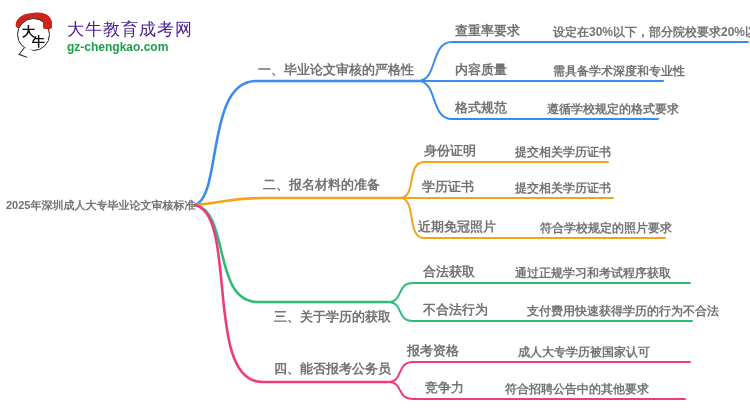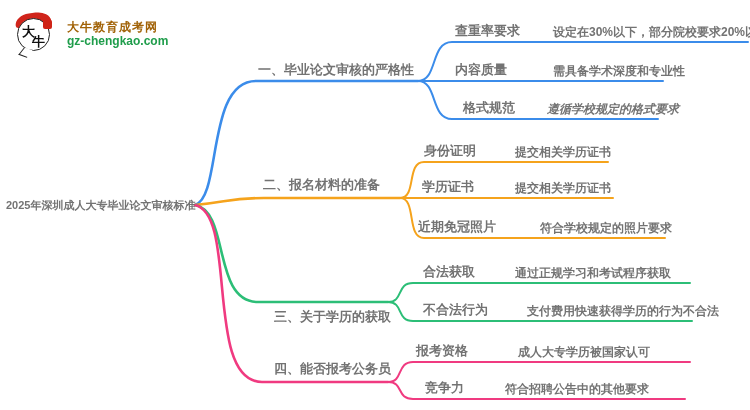--- a/index.html
+++ b/index.html
@@ -13,21 +13,21 @@
           border:1.6px solid #222;background:#fff;box-sizing:border-box;}
   .cap{position:absolute;left:-1px;top:0;width:36px;height:13px;background:#d0241b;
        border-radius:18px 18px 4px 4px/13px 13px 3px 3px;transform:rotate(-8deg);}
   .zi{position:absolute;font-weight:700;color:#101010;line-height:1;}
   .zi-da{left:6px;top:12px;font-size:13px;}
   .zi-niu{left:16px;top:22px;font-size:13px;}
   .seal{position:absolute;left:27px;top:7px;width:9px;height:9px;background:#cf2417;border-radius:2px;}
   .tail{position:absolute;left:5px;top:35px;width:8px;height:8px;background:#fff;
         border-left:1.6px solid #222;border-bottom:1.6px solid #222;transform:rotate(20deg) skew(-18deg);}
   .logo-text{display:flex;flex-direction:column;margin-top:7px;line-height:1.2;}
-  .logo-title{font-size:12px;font-weight:700;color:#a16207;letter-spacing:1px;white-space:nowrap;}
+  .logo-title{font-size:17px;font-weight:400;color:#4c1d95;letter-spacing:1px;white-space:nowrap;}
   .logo-domain{font-size:12px;font-weight:700;color:#1f9d4b;white-space:nowrap;}
 
   
   .map-svg{position:absolute;left:0;top:0;}
   .node{position:absolute;white-space:nowrap;color:#737373;line-height:16px;}
   .root{font-size:11px;font-weight:700;}
   .branch-title{font-size:13px;font-weight:600;}
   .leaf-label{font-size:13px;font-weight:600;}
   .leaf-desc{font-size:12px;font-weight:600;}
 </style>
@@ -74,36 +74,36 @@
     </g>
   </svg>
 
   <div class="node root" style="left:6px;top:197px;">2025年深圳成人大专毕业论文审核标准</div>
 
   <div class="node branch-title" style="left:258px;top:62px;">一、毕业论文审核的严格性</div>
   <div class="node leaf-label" style="left:455px;top:23px;">查重率要求</div>
   <div class="node leaf-desc" style="left:553px;top:24px;">设定在30%以下，部分院校要求20%以内</div>
   <div class="node leaf-label" style="left:455px;top:62px;">内容质量</div>
   <div class="node leaf-desc" style="left:545px;top:63px;margin-left:8px;">需具备学术深度和专业性</div>
-  <div class="node leaf-label" style="left:455px;top:100px;margin-left:8px;">格式规范</div>
-  <div class="node leaf-desc" style="left:547px;top:101px;font-style:italic;">遵循学校规定的格式要求</div>
+  <div class="node leaf-label" style="left:455px;top:100px;">格式规范</div>
+  <div class="node leaf-desc" style="left:547px;top:101px;">遵循学校规定的格式要求</div>
 
   <div class="node branch-title" style="left:263px;top:177px;">二、报名材料的准备</div>
   <div class="node leaf-label" style="left:424px;top:143px;">身份证明</div>
   <div class="node leaf-desc" style="left:515px;top:144px;">提交相关学历证书</div>
   <div class="node leaf-label" style="left:422px;top:179px;">学历证书</div>
   <div class="node leaf-desc" style="left:515px;top:180px;text-align:center;">提交相关学历证书</div>
   <div class="node leaf-label" style="left:418px;top:219px;">近期免冠照片</div>
   <div class="node leaf-desc" style="left:540px;top:220px;">符合学校规定的照片要求</div>
 
   <div class="node branch-title" style="left:274px;top:282px;margin-top:27px;">三、关于学历的获取</div>
   <div class="node leaf-label" style="left:423px;top:264px;">合法获取</div>
   <div class="node leaf-desc" style="left:515px;top:265px;">通过正规学习和考试程序获取</div>
   <div class="node leaf-label" style="left:423px;top:302px;">不合法行为</div>
   <div class="node leaf-desc" style="left:527px;top:303px;">支付费用快速获得学历的行为不合法</div>
 
   <div class="node branch-title" style="left:274px;top:361px;">四、能否报考公务员</div>
-  <div class="node leaf-label" style="left:416px;top:343px;">报考资格</div>
+  <div class="node leaf-label" style="left:407px;top:343px;">报考资格</div>
   <div class="node leaf-desc" style="left:518px;top:344px;">成人大专学历被国家认可</div>
   <div class="node leaf-label" style="left:425px;top:380px;">竞争力</div>
   <div class="node leaf-desc" style="left:505px;top:381px;">符合招聘公告中的其他要求</div>
 
 </div>
 
 </body></html>

